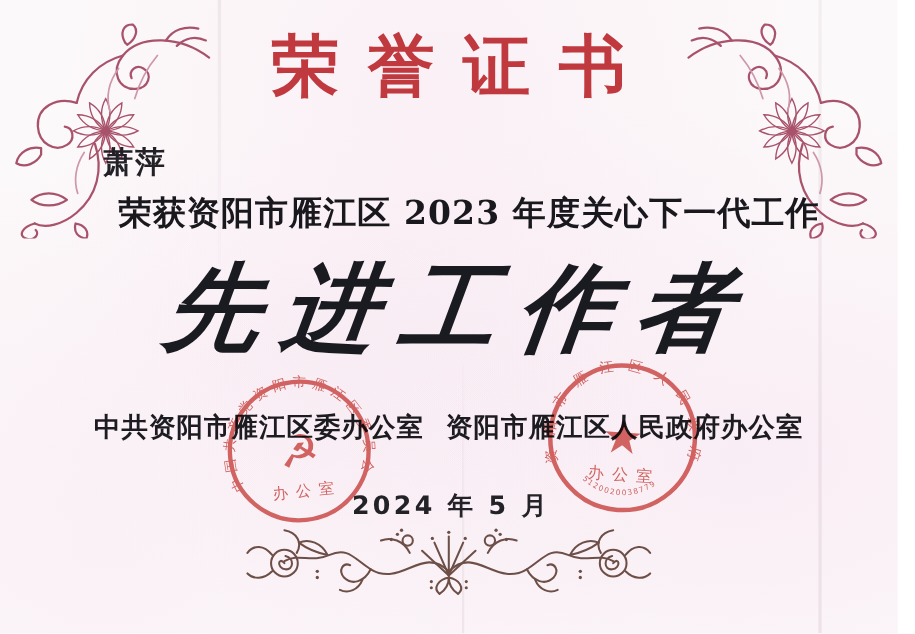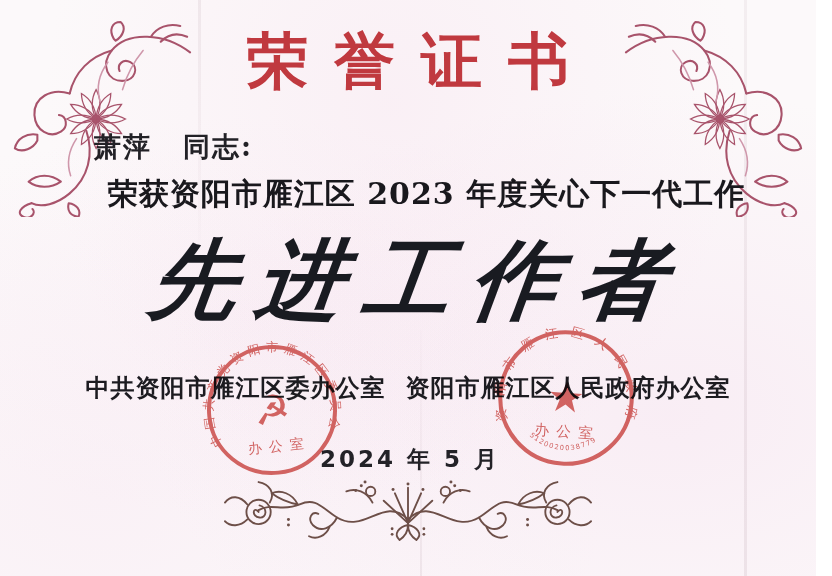--- a/index.html
+++ b/index.html
@@ -142,21 +142,20 @@
   </svg>
 
   <svg class="corner corner-right" viewBox="0 0 190 200">
     <use href="#corner-flourish" width="190" height="200"></use>
   </svg>
 
   <h1 class="title">荣誉证书</h1>
 
   <div class="name-line">
     <span>萧萍</span>
-    <span>同志:</span>
   </div>
 
   <div class="body-line">荣获资阳市雁江区 2023 年度关心下一代工作</div>
 
   <div class="award">先进工作者</div>
 
   <div class="issuers">
     <span>中共资阳市雁江区委办公室</span>
     <span>资阳市雁江区人民政府办公室</span>
   </div>

